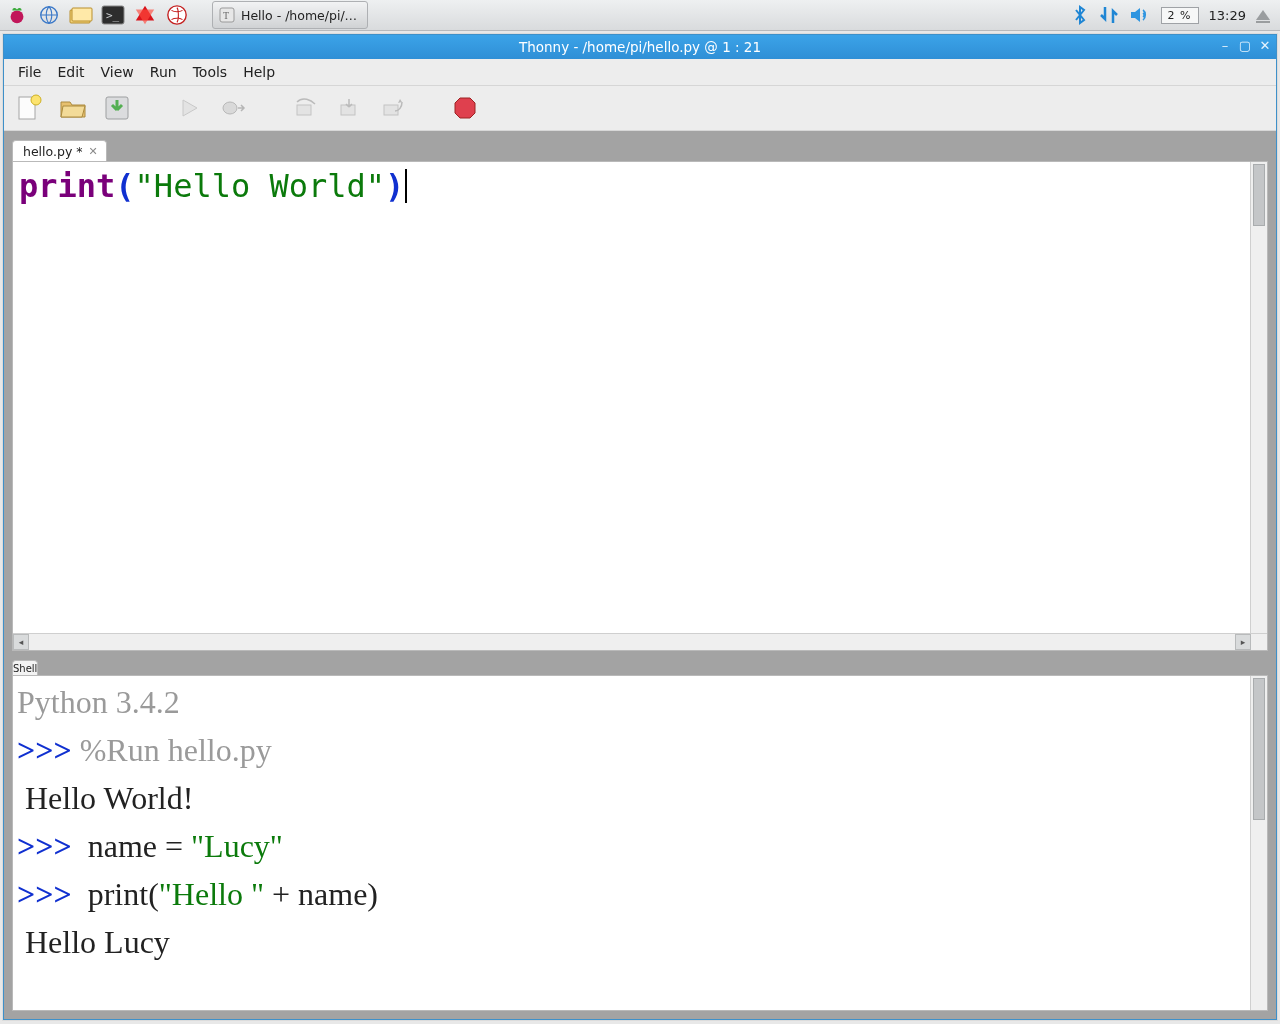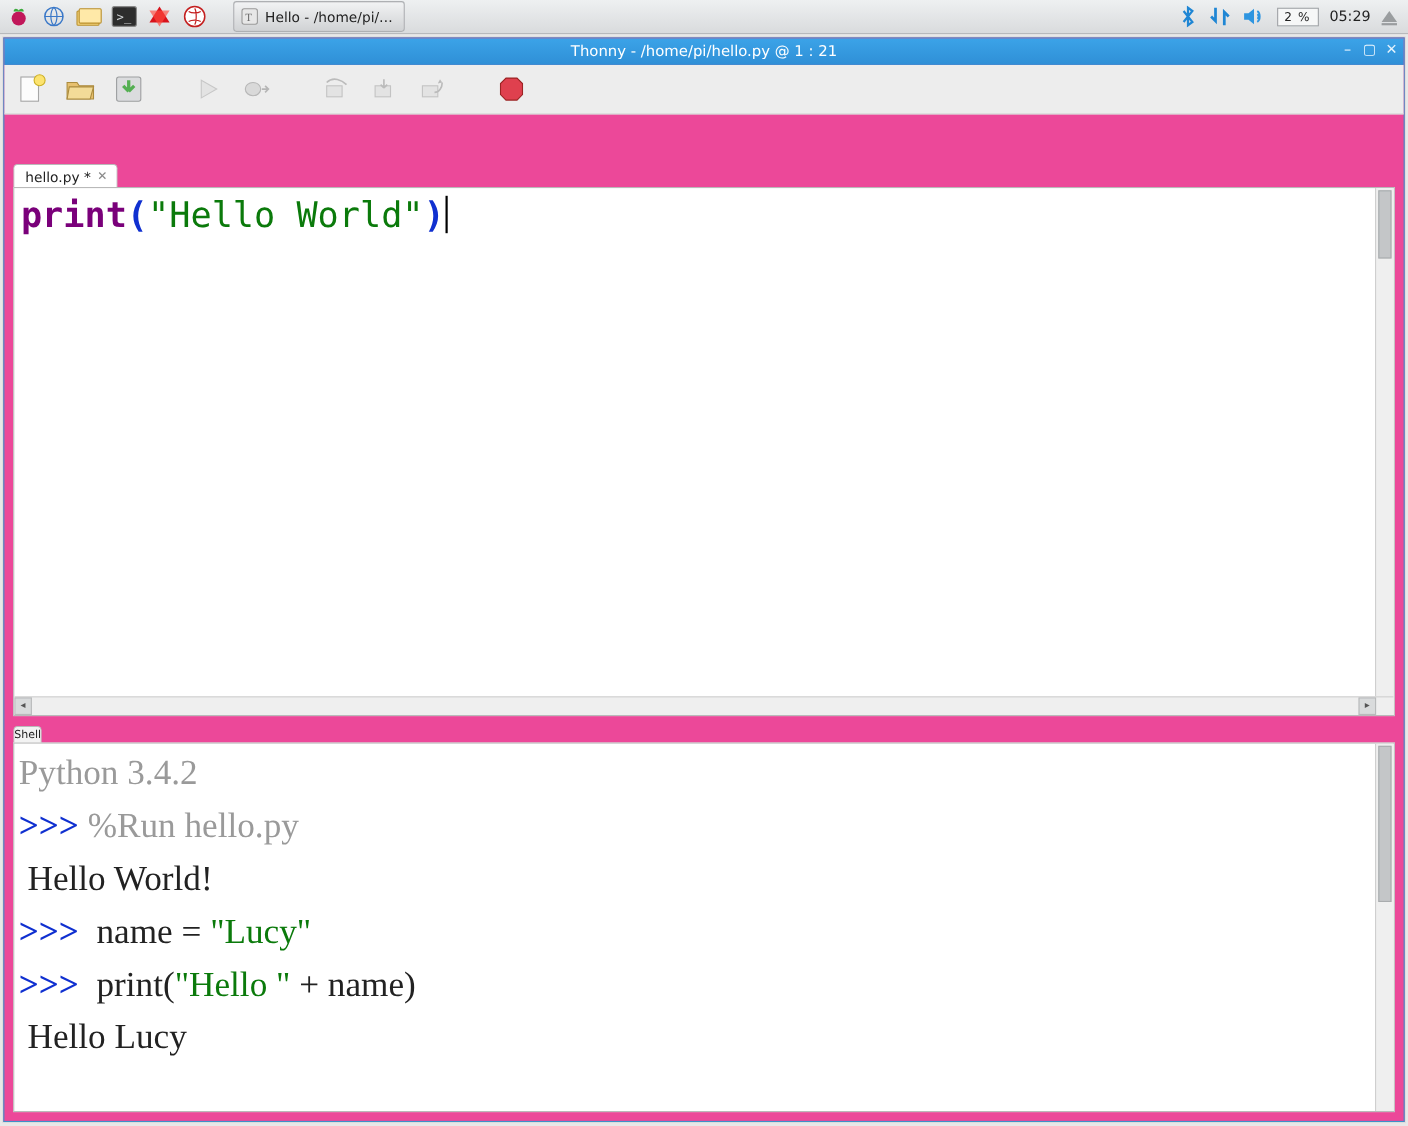--- a/index.html
+++ b/index.html
@@ -65,21 +65,21 @@
   .tri-eject::after{
     content:"";
     position:absolute; left:-7px; top:11px;
     width:14px; height:2px; background:#9a9d9f;
   }
 
   
   .app-window {
     margin:3px;
     border:1px solid #3e90c9;
-    background:#ec4899;
+    background:#a3a3a3;
     height: 984px;
     display:flex;
     flex-direction:column;
     box-shadow: 0 0 0 1px rgba(0,0,0,.05);
   }
   .titlebar {
     height:24px;
     background: linear-gradient(#3ba3e8,#2f8fd6);
     color:#ffffff;
     display:flex;
@@ -126,21 +126,21 @@
   }
   .tabstrip { display:flex; }
   .file-tab {
     background:#ffffff;
     border:1px solid #b9b9b9;
     border-bottom:none;
     border-radius:4px 4px 0 0;
     padding:3px 8px 3px 10px;
     font-size:12.5px;
     display:flex; align-items:center; gap:6px;
-    position:relative; top:1px;margin-top:36px;
+    position:relative; top:1px;
   }
   .tab-x { color:#8a8a8a; font-size:11px; }
   .editor-box {
     flex:1;
     border:1px solid #b9b9b9;
     background:#ffffff;
     position:relative;
     overflow:hidden;
   }
   .scroll-v {
@@ -280,38 +280,46 @@
           <path d="M6 2v12l-4-4M14 18V6l4 4" fill="none" stroke="#1f86d4" stroke-width="2.5"></path>
         </svg>
     </div>
     <div>
       <svg width="22" height="18" viewBox="0 0 22 18">
           <path d="M2 6h4l5-4v14l-5-4H2z" fill="#2e95e0"></path>
           <path d="M14 4c3 2 3 8 0 10M14 7c1.5 1 1.5 3 0 4" stroke="#2e95e0" fill="none" stroke-width="1.6"></path>
         </svg>
     </div>
     <div class="cpu-box">2 %</div>
-    <div class="clock">05:29</div>
+    <div class="clock">13:29</div>
     <div>
         <div class="tri-eject"></div>
       </div>
   </div>
 </div>
 
 <div class="app-window">
 
   <div class="titlebar">
     <span>Thonny  -  /home/pi/hello.py  @  1 : 21</span>
     <div class="win-controls">
       <div class="win-btn">–</div>
       <div class="win-btn">▢</div>
       <div class="win-btn">✕</div>
     </div>
   </div>
 
+  <div class="menubar">
+    <span>File</span>
+    <span>Edit</span>
+    <span>View</span>
+    <span>Run</span>
+    <span>Tools</span>
+    <span>Help</span>
+  </div>
 
   <div class="toolbar">
     <div class="tb-btn">
       <svg width="26" height="28" viewBox="0 0 26 28">
           <rect x="3" y="3" width="16" height="22" fill="#fff" stroke="#9a9a9a"></rect>
           <circle cx="20" cy="6" r="5" fill="#ffe25a" stroke="#c7a500"></circle>
         </svg>
     </div>
     <div class="tb-btn">
       <svg width="28" height="24" viewBox="0 0 28 24">

